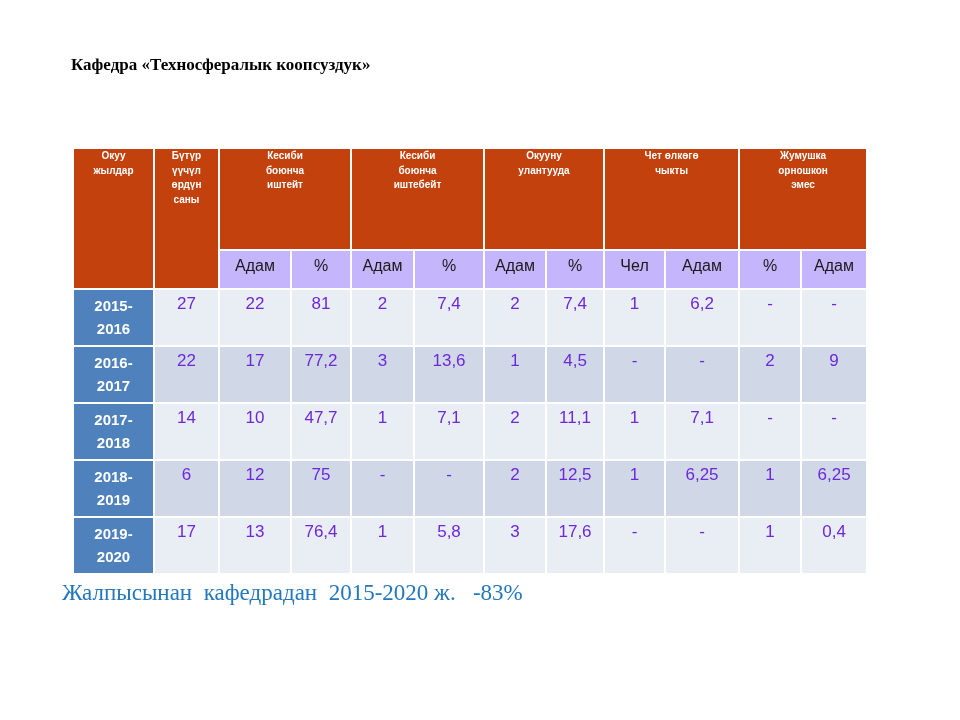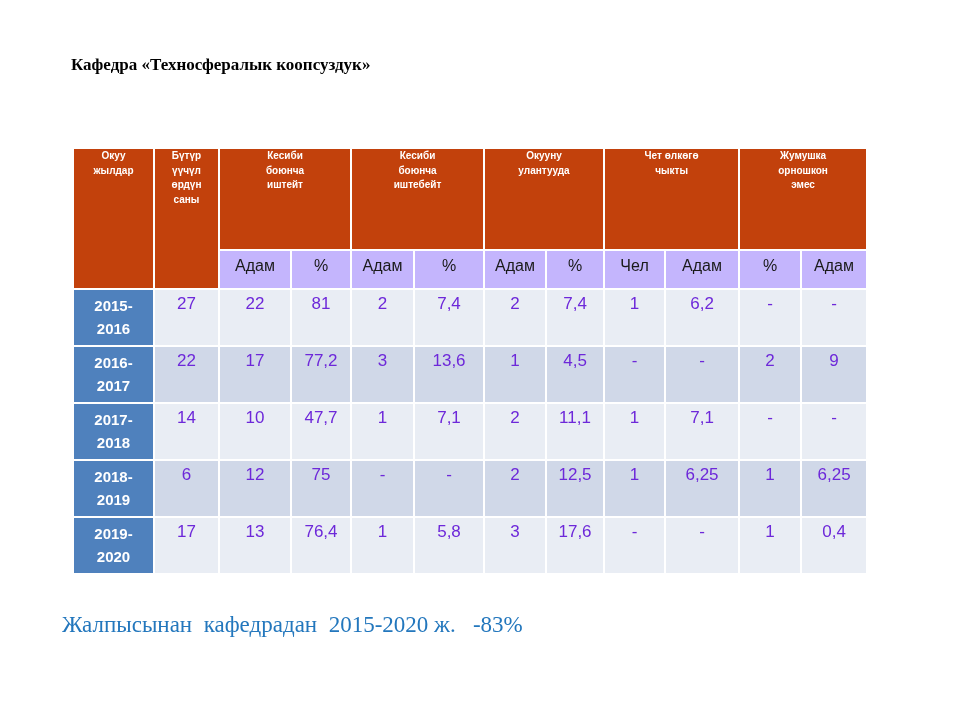--- a/index.html
+++ b/index.html
@@ -29,21 +29,21 @@
     height:31px; padding-top:6px;
   }
   tr.data-row td { font-size:17px; color:#6d28d9; height:50px; padding-top:4px; }
   tr.band-light td { background:#E9EDF4; }
   tr.band-dark td { background:#D0D8E8;margin-top:40px; }
   tr.data-row td.year {
     background:#4F81BD; color:#ffffff; font-weight:bold; font-size:15px;
     white-space:pre-line; line-height:1.5; padding-top:5px;
   }
   .footer-line {
-    position:absolute; left:62px; top:612px;
+    position:absolute; left:62px; top:580px;
     font-family:"Liberation Serif", serif; font-size:23px;
     color:#2377BD; white-space:pre-wrap;
   }
 </style>
 </head>
 <body>
 
 <div class="slide-title">Кафедра «Техносфералык коопсуздук»</div>
 
 <div class="table-wrap">

